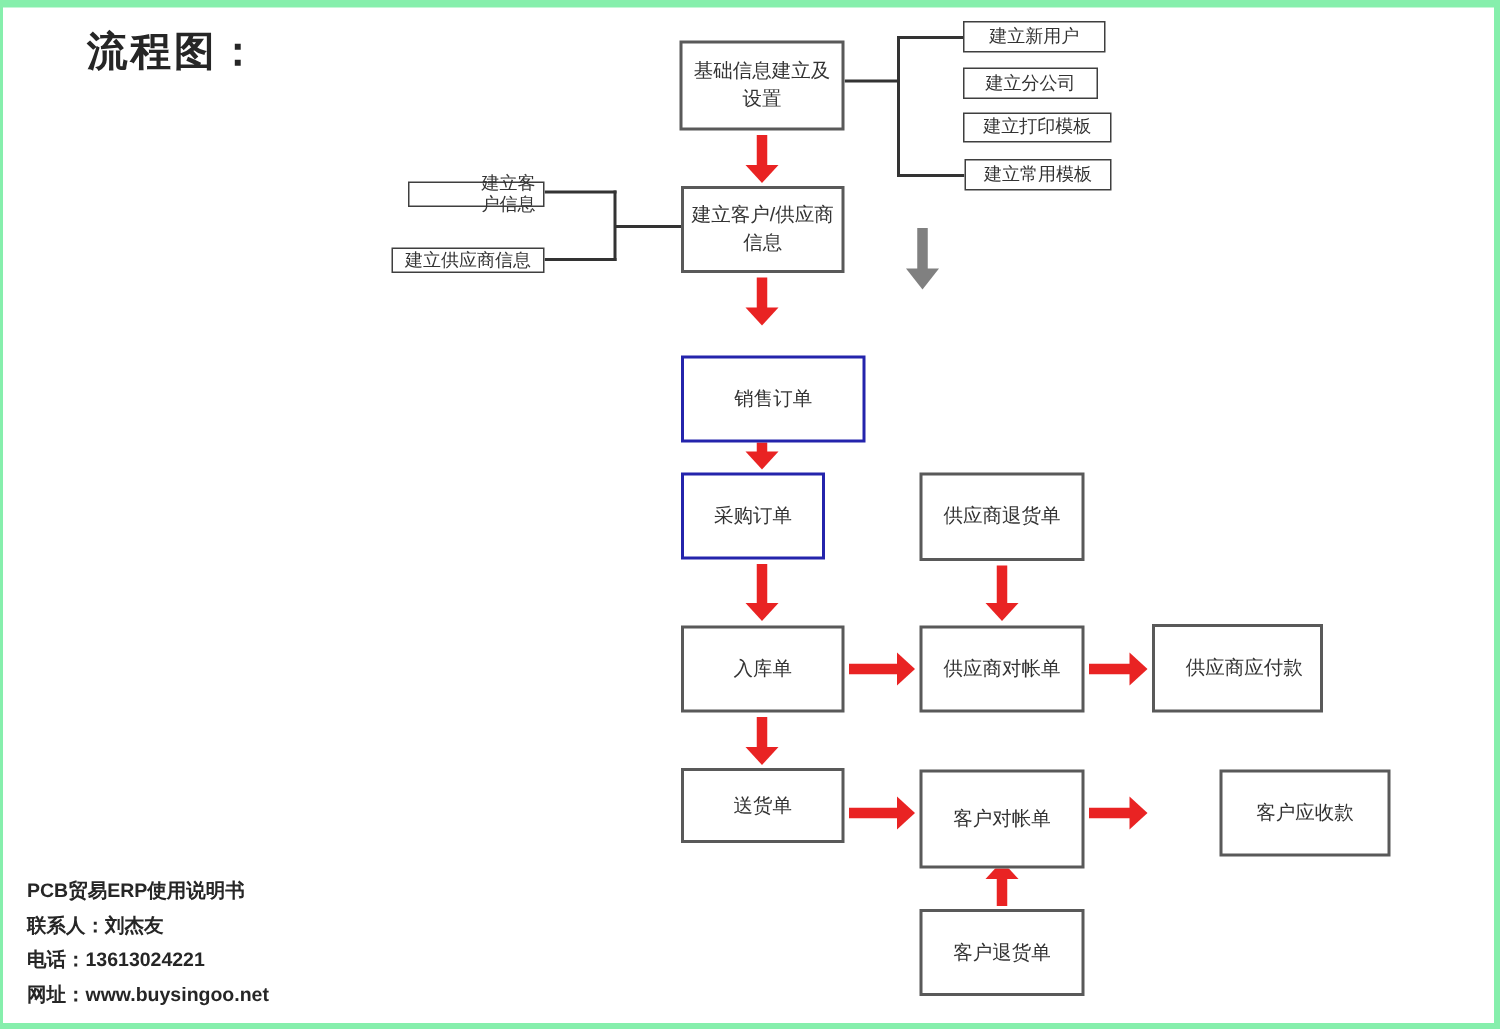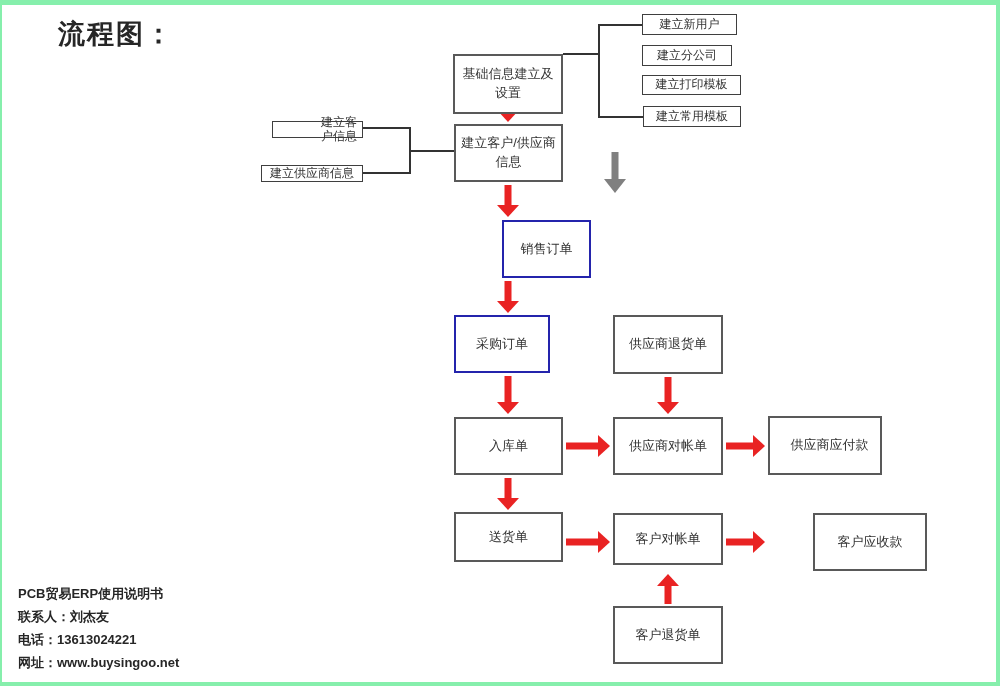--- a/index.html
+++ b/index.html
@@ -42,36 +42,36 @@
   }
   .node.small {
     border: 1px solid #3f3f3f;
     font-size: 12px;
     line-height: 1.1;
     padding: 0 1px;
   }
   .node.blue { border-color: #2424ac; }
 
   
-  #n-base       { left:453px; top:27px;  width:110px; height:60px;margin-top:27px; }
+  #n-base       { left:453px; top:27px;  width:110px; height:60px; }
   #n-newuser    { left:642px; top:14px;  width:95px;  height:21px; }
   #n-branch     { left:642px; top:45px;  width:90px;  height:21px; }
   #n-print      { left:642px; top:75px;  width:99px;  height:20px; }
   #n-common     { left:643px; top:106px; width:98px;  height:21px; }
   #n-custinfo   { left:272px; top:121px; width:91px;  height:17px;padding-left:44px; }
   #n-suppinfo   { left:261px; top:165px; width:102px; height:17px; }
   #n-cs         { left:454px; top:124px; width:109px; height:58px; }
-  #n-sales      { left:454px; top:220px; width:89px; height:58px;margin-left:48px; }
+  #n-sales      { left:454px; top:237px; width:123px; height:58px; }
   #n-purchase   { left:454px; top:315px; width:96px; height:58px; }
   #n-suppreturn { left:613px; top:315px; width:110px; height:59px; }
   #n-inbound    { left:454px; top:417px; width:109px; height:58px; }
   #n-suppstmt   { left:613px; top:417px; width:110px; height:58px; }
   #n-supppay    { left:768px; top:416px; width:114px; height:59px;padding-left:11px; }
   #n-delivery   { left:454px; top:512px; width:109px; height:50px; }
-  #n-custstmt   { left:613px; top:513px; width:110px; height:52px; }
+  #n-custstmt   { left:613px; top:513px; width:110px; height:66px; }
   #n-custrecv   { left:768px; top:513px; width:114px; height:58px;margin-left:45px; }
   #n-custreturn { left:613px; top:606px; width:110px; height:58px; }
 
   .overlay {
     position: absolute;
     left: 0; top: 0;
     width: 1000px; height: 686px;
     pointer-events: none;
   }
   .footer {

